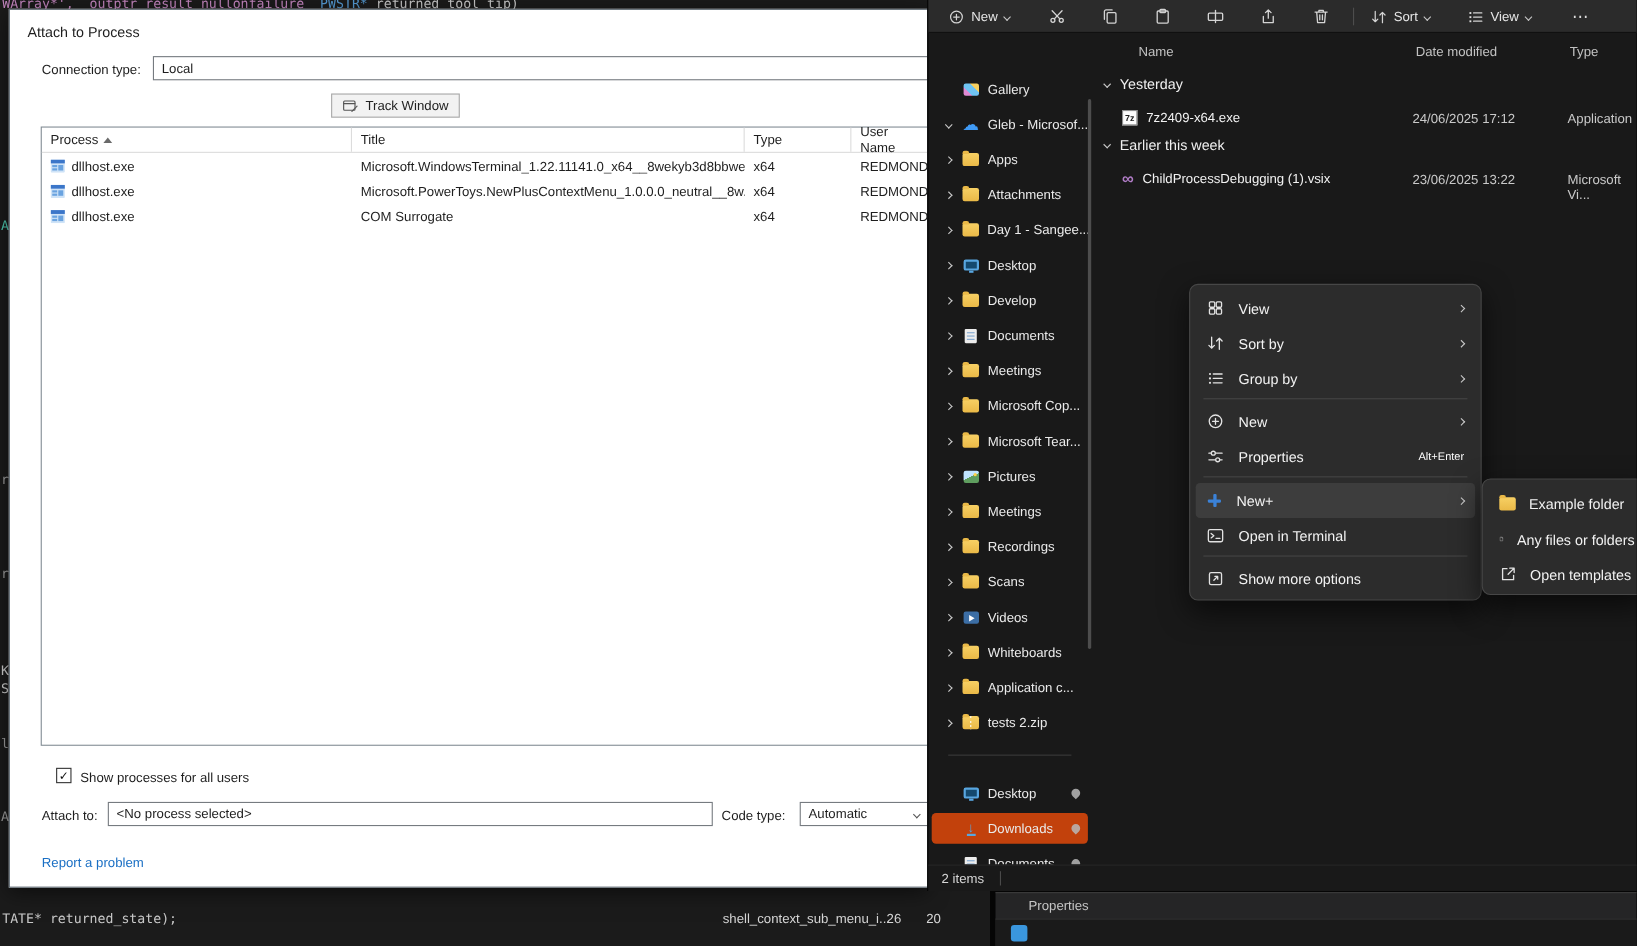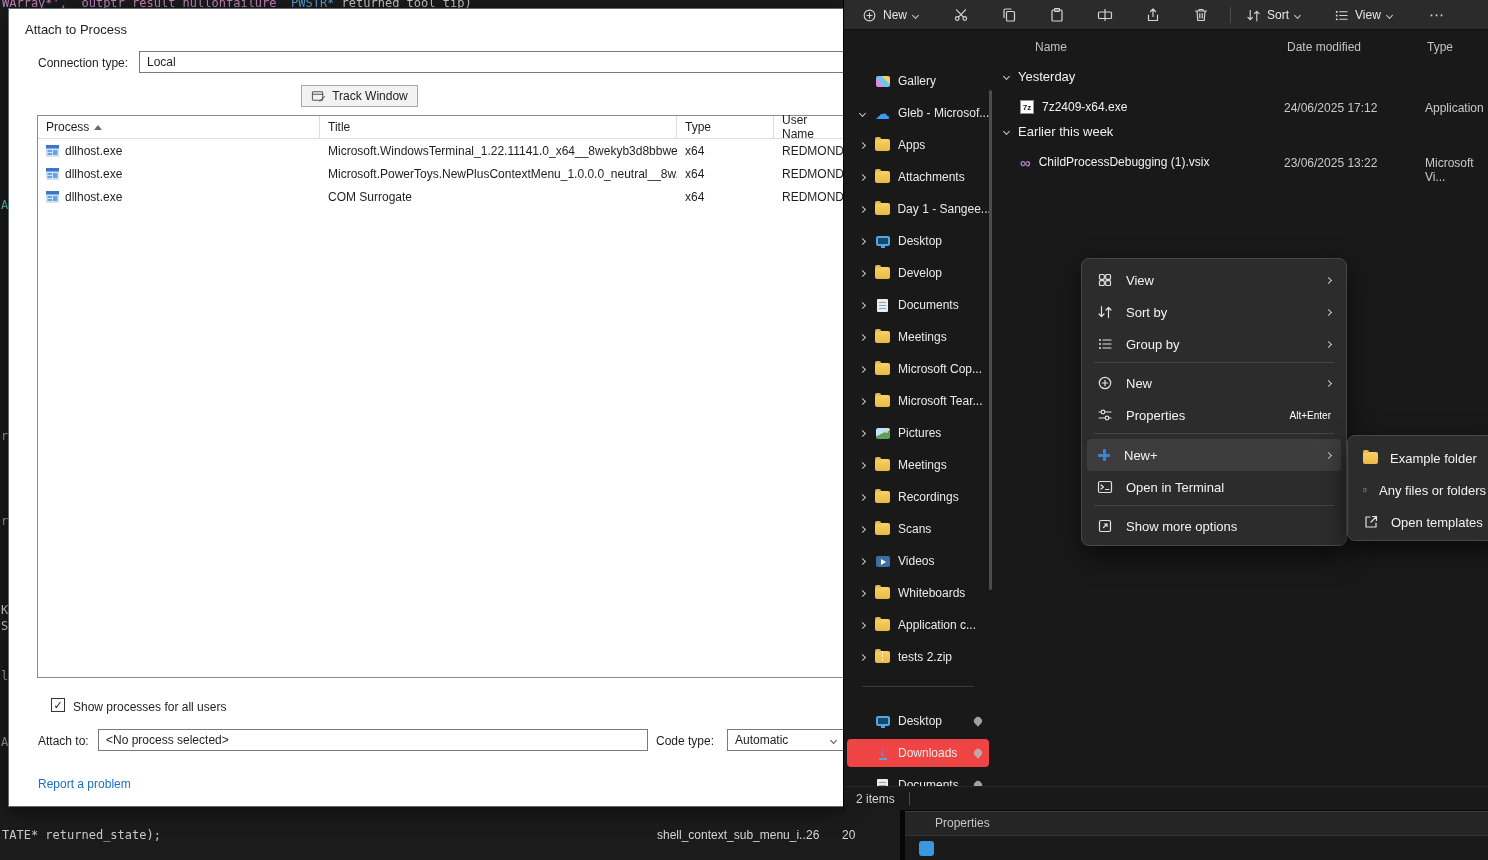--- a/index.html
+++ b/index.html
@@ -58,21 +58,21 @@
 
   .ch{display:inline-block;width:5px;height:5px;border-right:1.4px solid #c8c8c8;border-bottom:1.4px solid #c8c8c8}
   .ch-r{transform:rotate(-45deg)}
   .ch-d{transform:rotate(45deg)}
 
   .nav{position:absolute;left:0;top:30px;width:150px;bottom:24px;overflow:hidden}
   .ni{position:absolute;left:3px;width:142px;height:28px;display:flex;align-items:center;border-radius:4px}
   .ni .nch{width:11px;margin-left:10px;display:flex;justify-content:center}
   .ni .nic{width:17px;margin-left:6px;display:flex;justify-content:center;align-items:center}
   .ni .nlbl{margin-left:7px;white-space:nowrap;overflow:hidden;color:#eaeaea}
-  .ni.sel{background:#ef4444}
+  .ni.sel{background:#c2410c}
   .nav-sep{position:absolute;left:18px;top:656px;width:112px;height:1px;background:#3a3a3a}
   .nav-scroll{position:absolute;left:145px;top:60px;width:3px;height:500px;background:#4d4d4d;border-radius:2px}
   .pin{margin-left:auto;margin-right:7px;width:8px;height:8px;background:#b9b9b9;border-radius:50% 50% 50% 0;
        transform:rotate(-45deg);opacity:.85}
 
   .files{position:absolute;left:150px;top:30px;right:0;bottom:24px}
   .colh{position:absolute;top:10px;color:#c2c2c2;font-size:12px}
   .grow{position:absolute;display:flex;align-items:center;gap:9px;color:#f0f0f0;font-size:13px}
   .frow{position:absolute;display:flex;align-items:center;height:22px}
   .fname{color:#f2f2f2;margin-left:8px}

